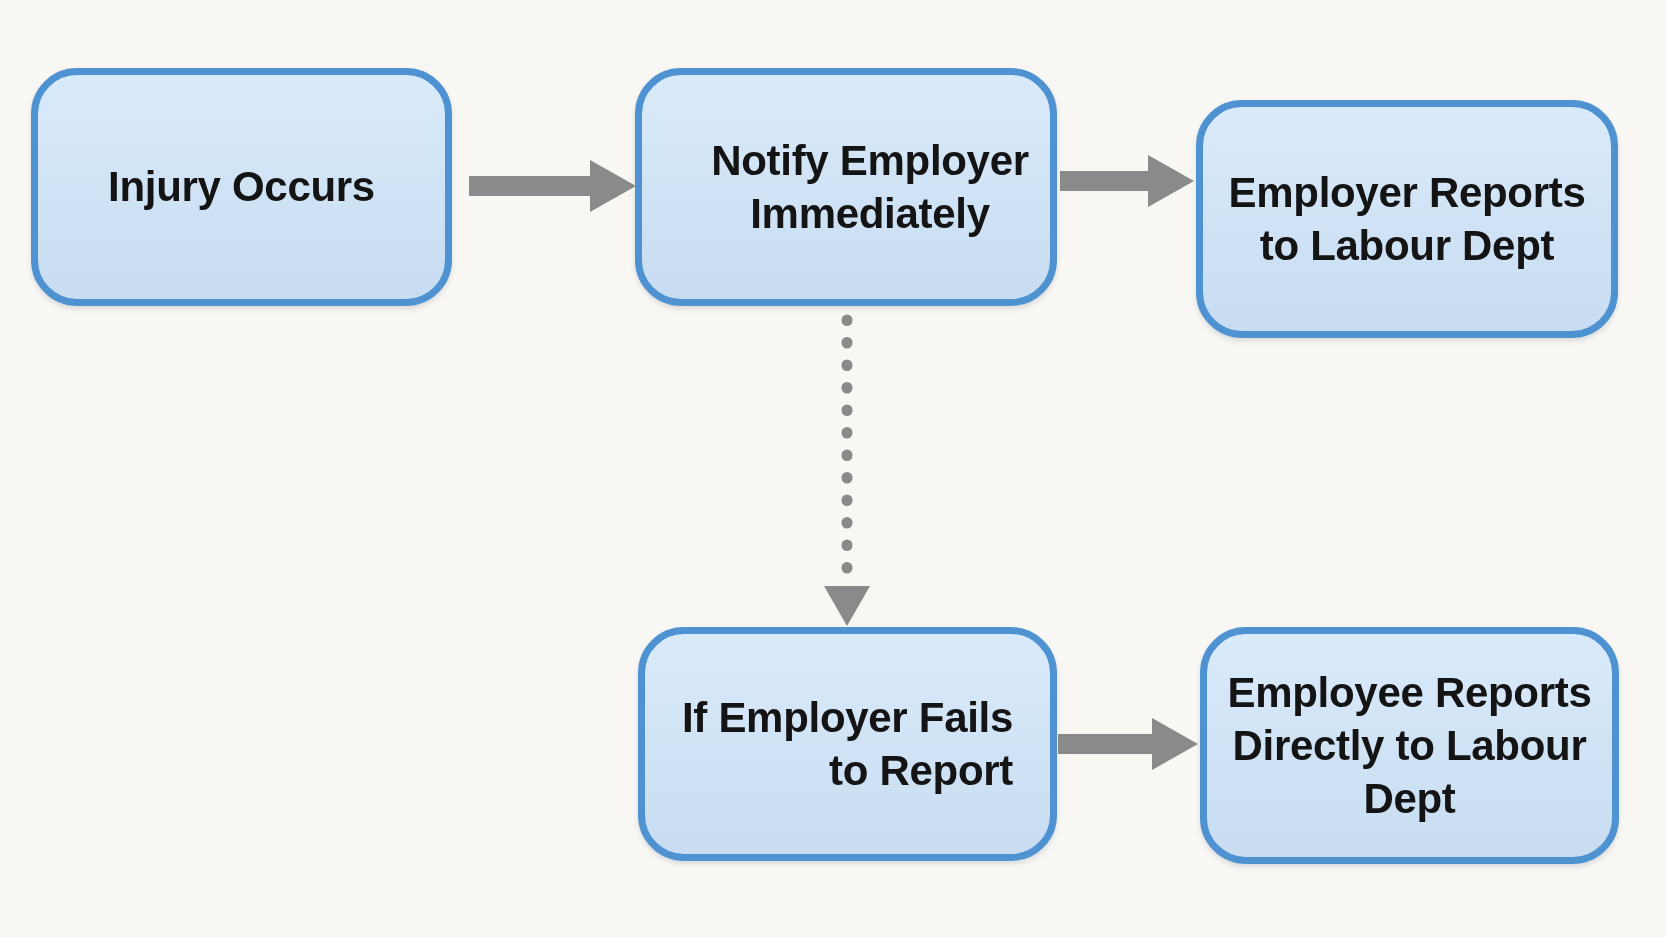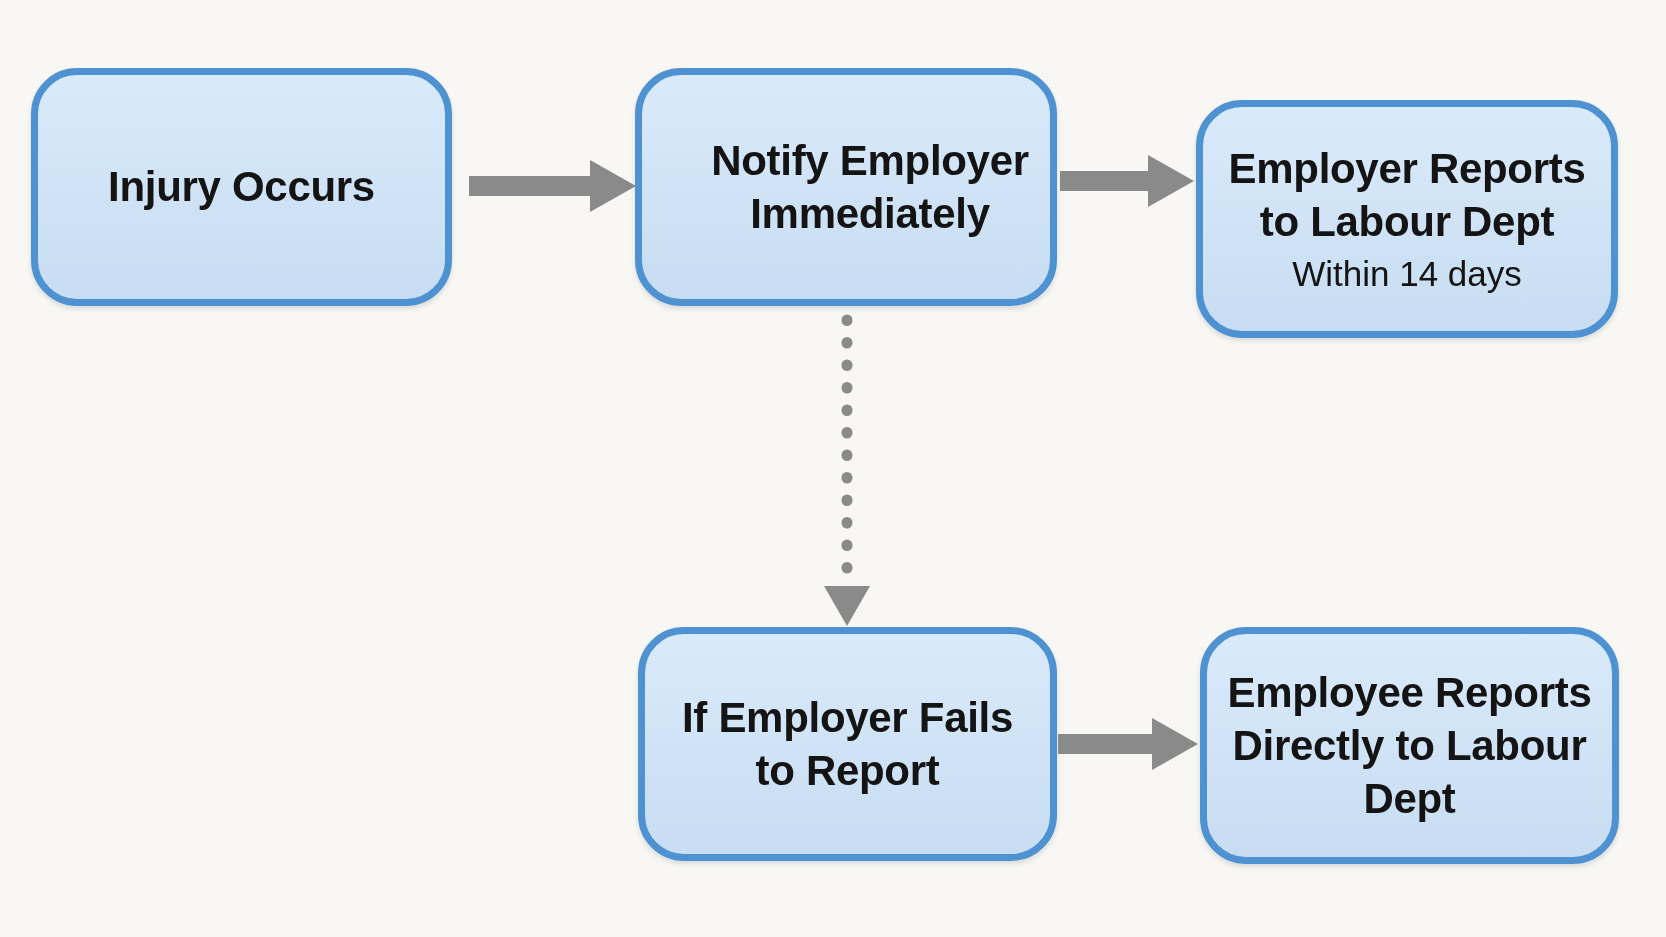--- a/index.html
+++ b/index.html
@@ -41,21 +41,21 @@
   .node .sublabel {
     font-size: 35px;
     font-weight: 400;
     line-height: 1.25;
     margin-top: 4px;
     white-space: pre-line;
   }
   .n1 { left: 31px;   top: 68px;  width: 421px; height: 238px; }
   .n2 { left: 635px;  top: 68px;  width: 422px; height: 238px; padding-left: 48px; }
   .n3 { left: 1196px; top: 68px;  width: 422px; height: 238px; margin-top: 32px; }
-  .n4 { left: 638px;  top: 627px; width: 419px; height: 234px; }
+  .n4 { left: 638px;  top: 627px; width: 419px; height: 234px; text-align: right; }
   .n5 { left: 1200px; top: 627px; width: 419px; height: 237px; justify-content: center; }
 </style>
 </head>
 <body>
 
 <div class="stage">
 
   <svg class="arrow-layer" viewBox="0 0 1666 937" xmlns="http://www.w3.org/2000/svg">
 
     <g>
@@ -84,21 +84,20 @@
   </div>
 
   <div class="node n2">
     <div class="label">Notify Employer
 Immediately</div>
   </div>
 
   <div class="node n3">
     <div class="label">Employer Reports
 to Labour Dept</div>
-    <div class="sublabel">Within 14 days</div>
   </div>
 
   <div class="node n4">
     <div class="label">If Employer Fails
 to Report</div>
   </div>
 
   <div class="node n5">
     <div class="label">Employee Reports
 Directly to Labour

